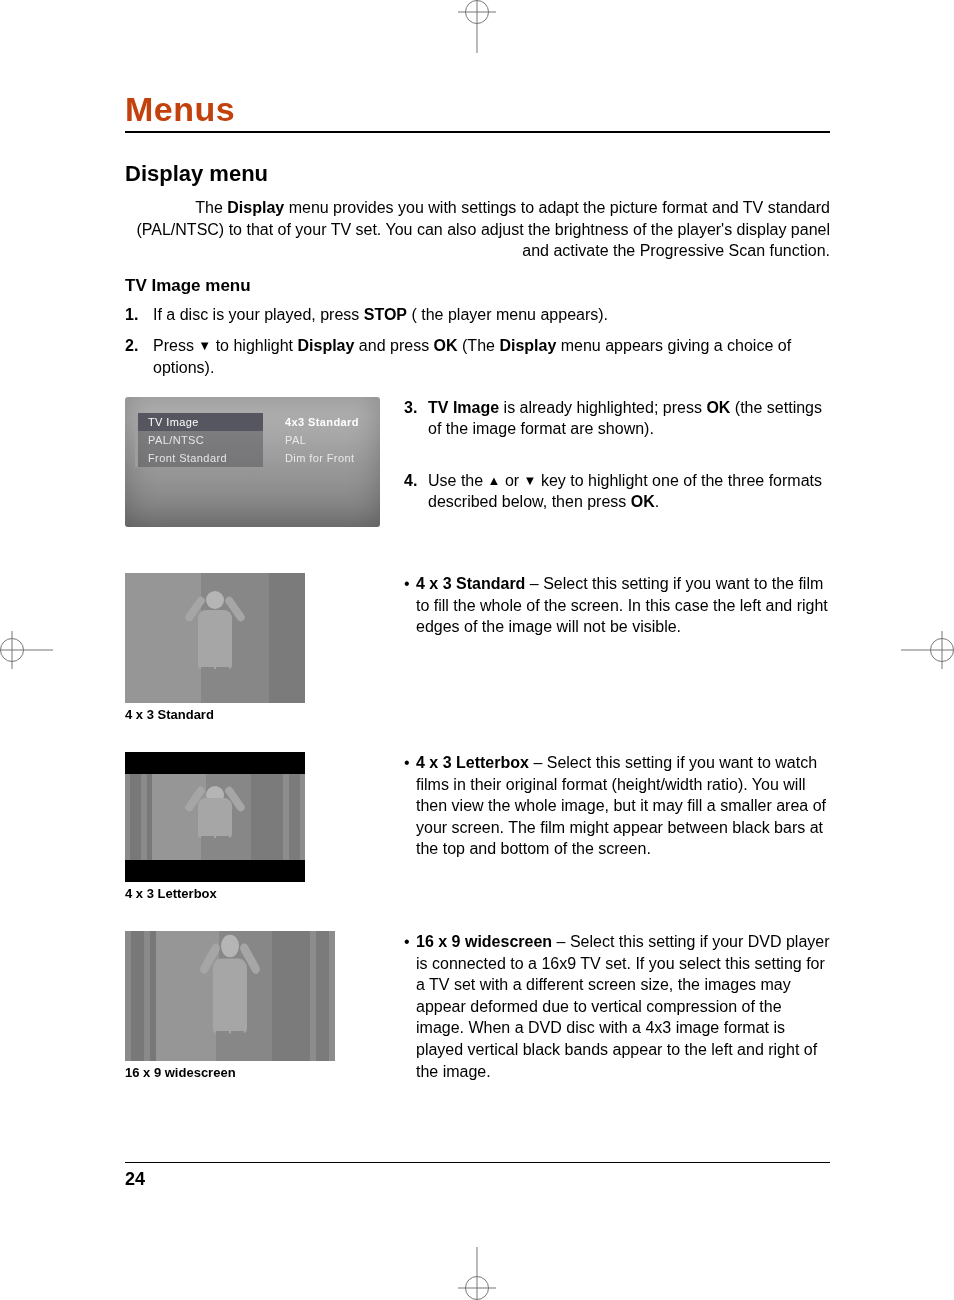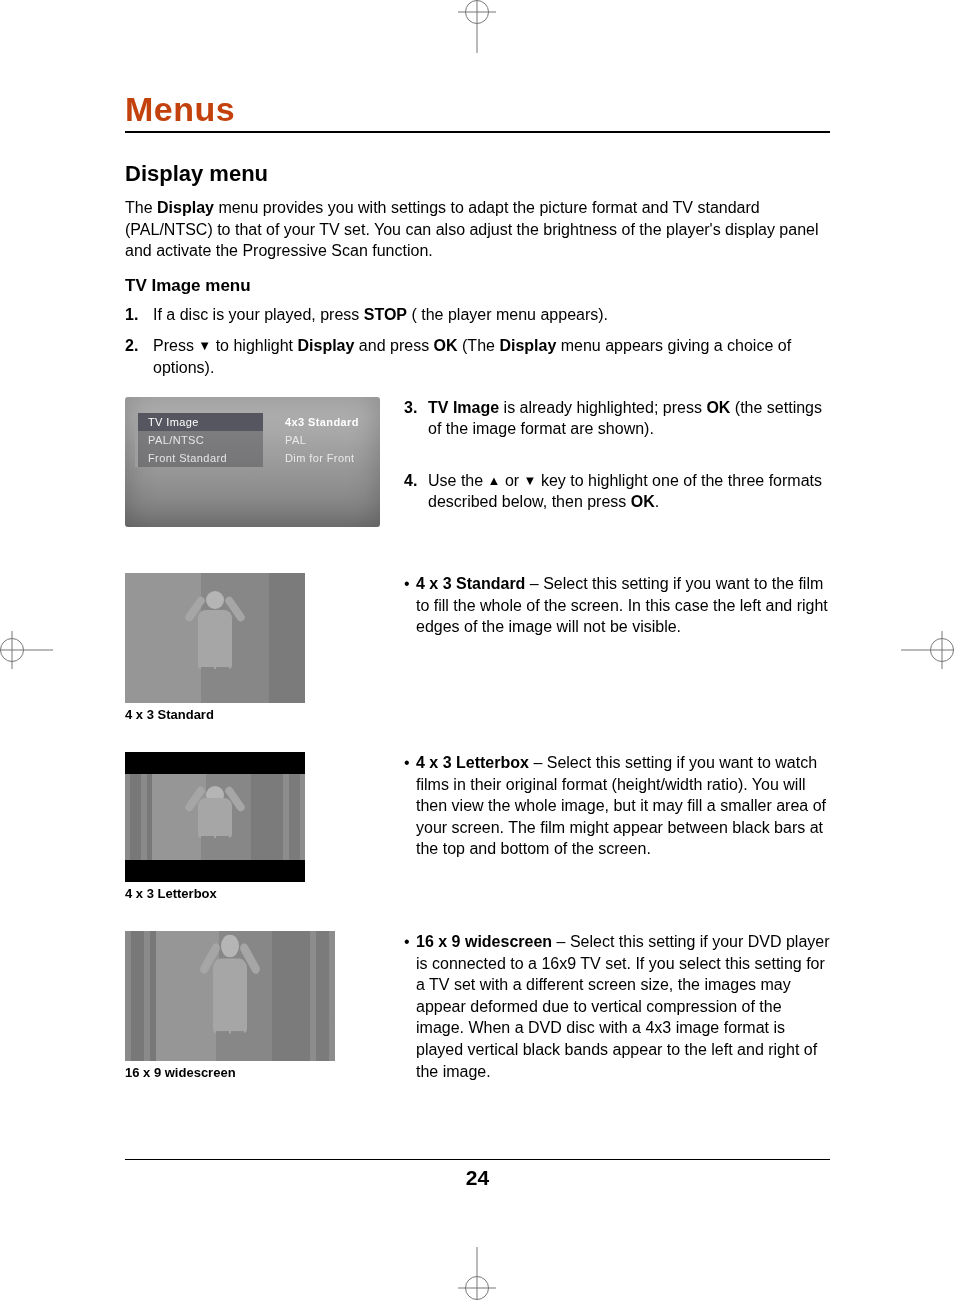--- a/index.html
+++ b/index.html
@@ -39,21 +39,21 @@
     color: #c2410c;
     margin: 0 0 2px 0;
     letter-spacing: 0.5px;
   }
   .rule-thick { border: 0; border-top: 2px solid #000; margin: 0 0 28px 0; }
   h2.section {
     font-size: 22px;
     font-weight: 700;
     margin: 0 0 10px 0;
   }
-  p { margin: 0 0 14px 0; line-height: 1.35; }
+  p { margin: 0 0 14px 0; line-height: 1.35; text-align: right; }
   .b { font-weight: 700; }
   h3.subsection {
     font-size: 17px;
     font-weight: 700;
     margin: 6px 0 8px 0;
   }
   ol.steps { list-style: none; padding: 0; margin: 0 0 18px 0; }
   ol.steps > li { display: flex; margin: 0 0 10px 0; line-height: 1.35; }
   ol.steps .num { font-weight: 700; width: 28px; flex: none; }
   .arrow { display: inline-block; font-size: 13px; vertical-align: 1px; }
@@ -125,21 +125,21 @@
   .bullet-item { display:flex; line-height:1.35; }
   .bullet-item .dot { width: 12px; flex:none; }
 
   .footer {
     position: absolute;
     left: 125px;
     width: 705px;
     bottom: 110px;
   }
   .footer hr { border:0; border-top:1px solid #000; margin:0 0 6px 0; }
-  .pagenum { text-align: center; font-weight: 700; font-size: 21px; }
+  .pagenum { text-align: left; font-weight: 700; font-size: 18px; }
 </style>
 </head>
 <body>
 
 <div class="crop-mark top cm-v">
     <div class="cm-circle"></div>
   </div>
 <div class="crop-mark bottom cm-v">
     <div class="cm-circle"></div>
   </div>

